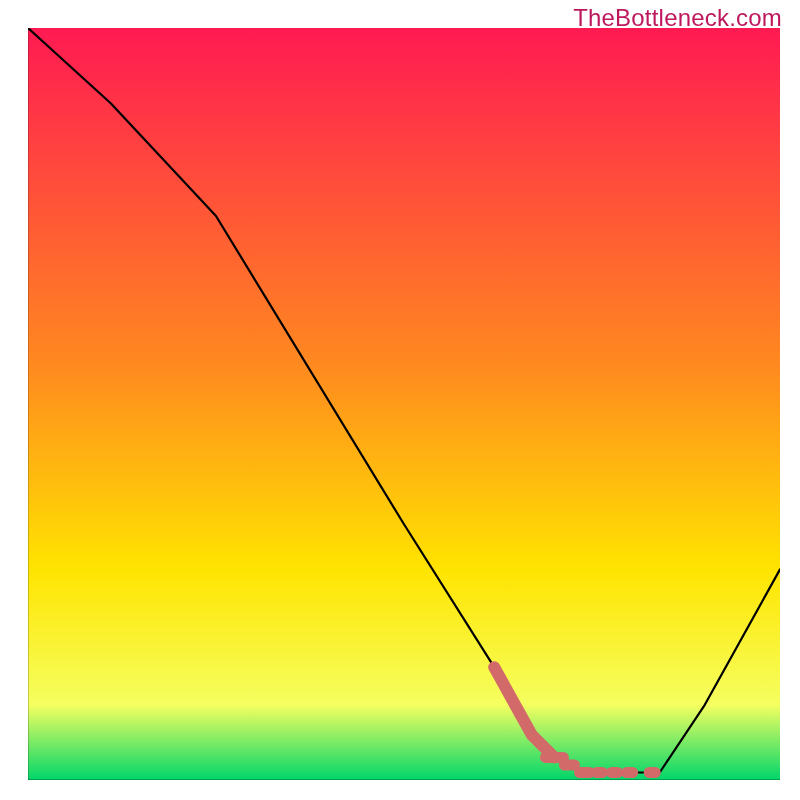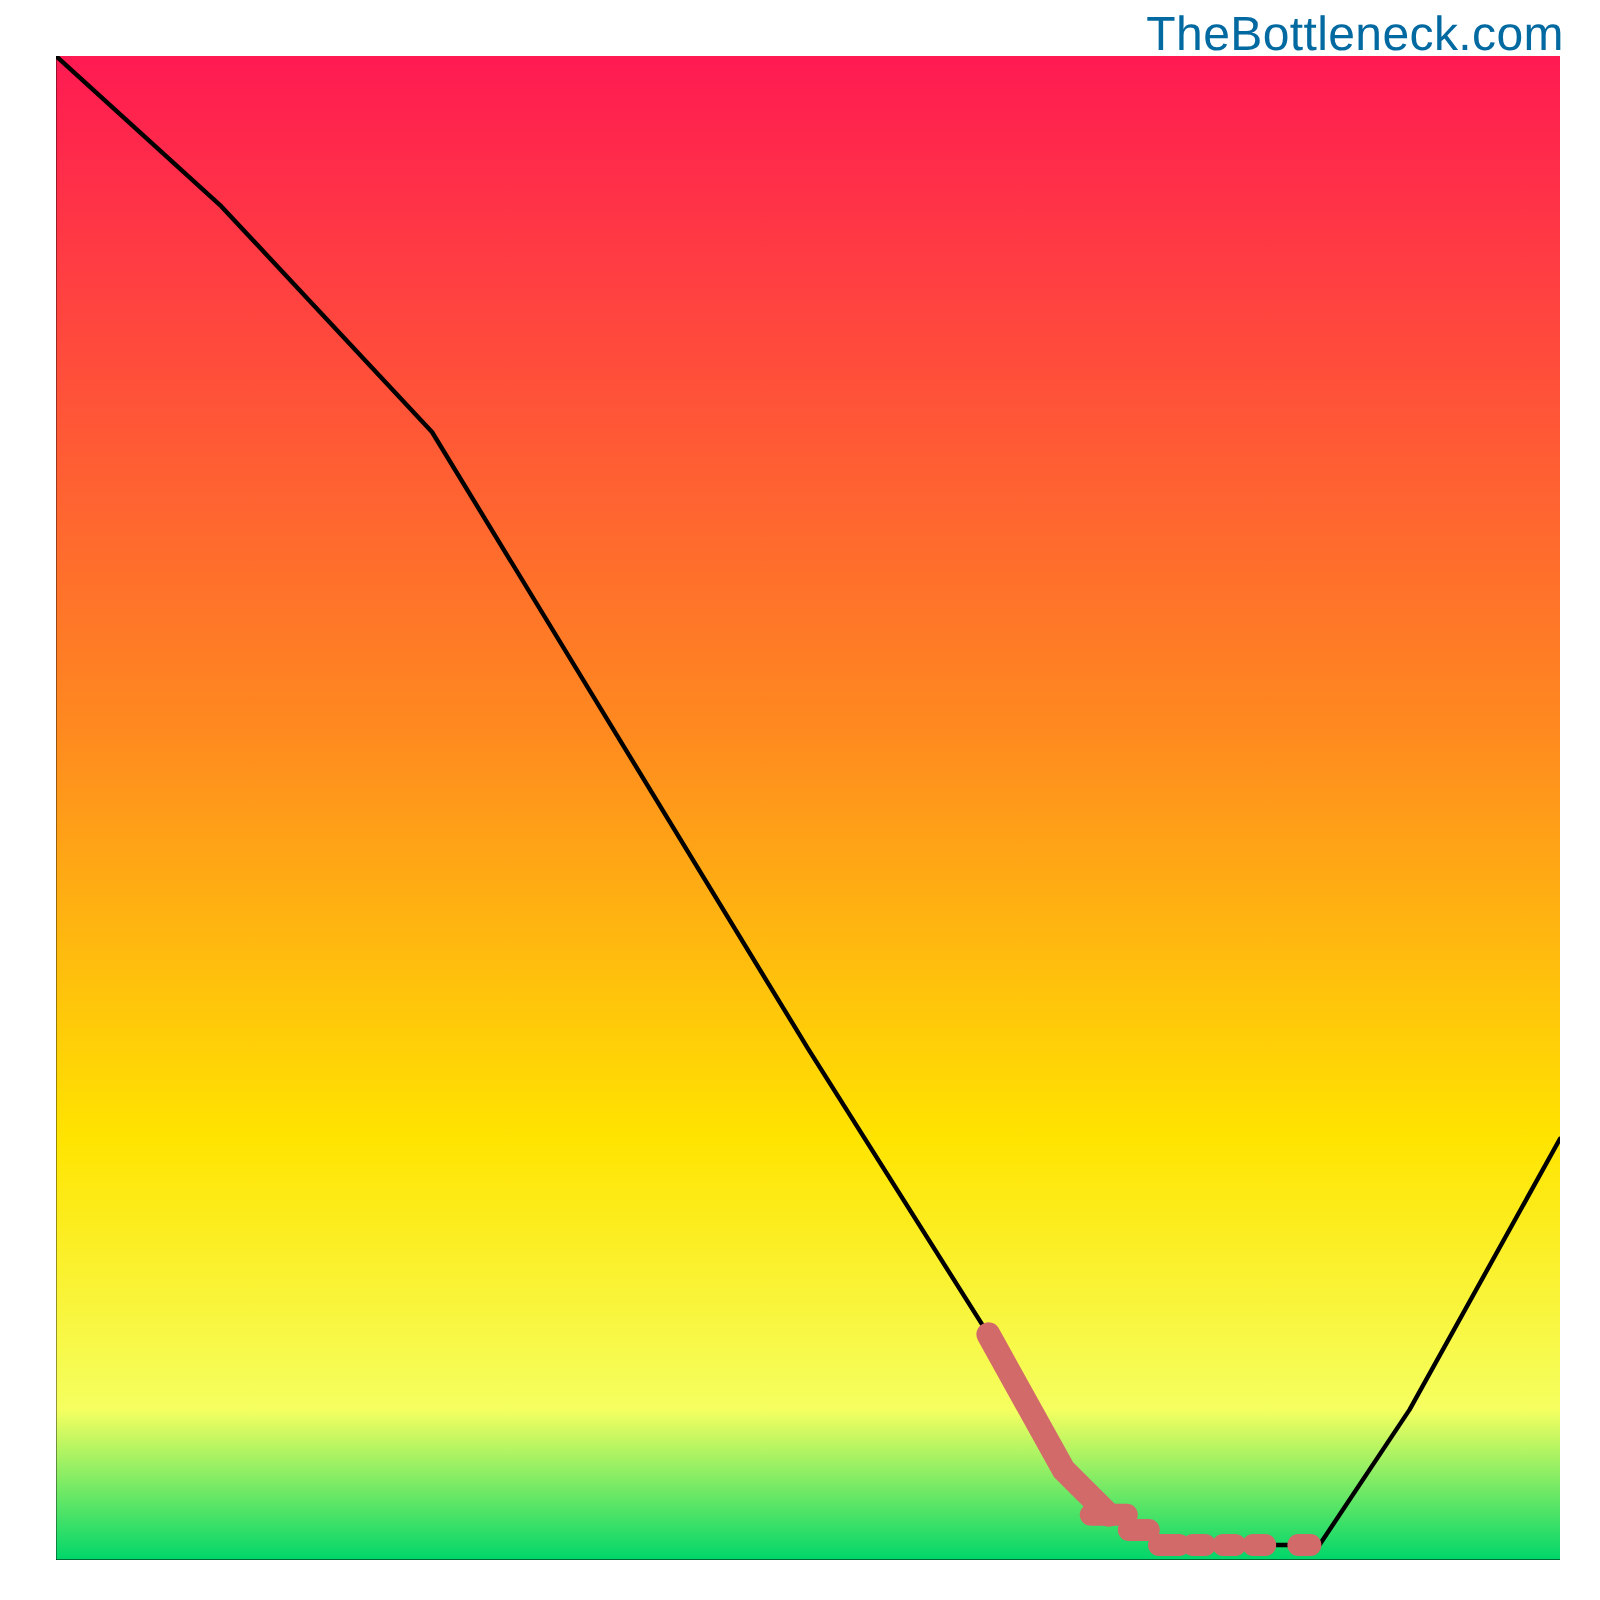--- a/index.html
+++ b/index.html
@@ -13,21 +13,21 @@
   }
   .stage {
     position: relative;
     width: 800px;
     height: 800px;
   }
   .watermark {
     position: absolute;
     top: 4px;
     right: 18px;
-    color: #0369a1;
+    color: #be185d;
     font-size: 24px;
     font-weight: 400;
     letter-spacing: 0.2px;
     z-index: 40;
   }
   .plot-wrap {
     position: absolute;
     left: 28px;
     top: 28px;
     width: 752px;

